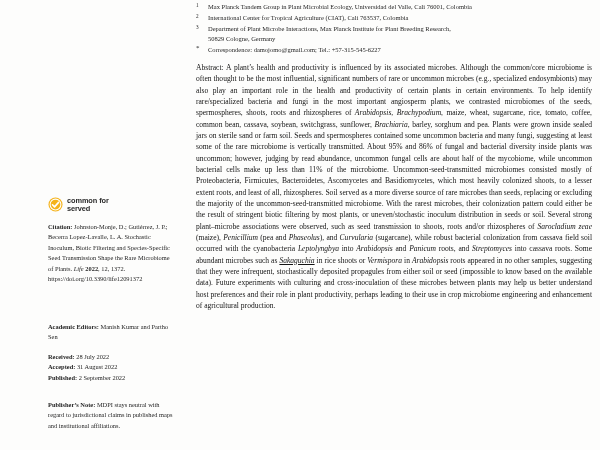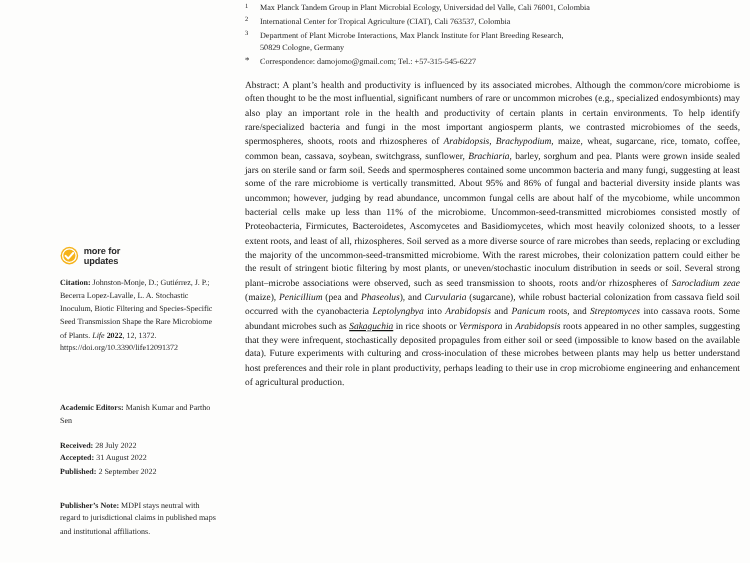--- a/index.html
+++ b/index.html
@@ -154,22 +154,22 @@
 
   <div class="sidebar">
 
     <div class="crossmark">
       <svg class="crossmark-icon" viewBox="0 0 32 32">
         <circle cx="16" cy="16" r="15" fill="#f5b31b"></circle>
         <circle cx="16" cy="16" r="11.5" fill="none" stroke="#ffffff" stroke-width="2.2"></circle>
         <path d="M9.5 16.5 L14 21 L22.5 11.5" fill="none" stroke="#ffffff" stroke-width="3.4" stroke-linecap="round" stroke-linejoin="round"></path>
       </svg>
       <div class="crossmark-text">
-        <span>more for</span><br>
-        <span>updates</span>
+        <span>common for</span><br>
+        <span>served</span>
       </div>
     </div>
 
     <div class="sidebar-block" id="citation-block">
       <span class="lbl">Citation:</span><span> Johnston-Monje, D.; Gutiérrez, J. P.; Becerra Lopez-Lavalle, L. A. Stochastic Inoculum, Biotic Filtering and Species-Specific Seed Transmission Shape the Rare Microbiome of Plants. </span><span class="it">Life</span><b> 2022</b><span>, 12, 1372. </span><a href="#">https://doi.org/10.3390/life12091372</a>
     </div>
 
     <div class="sidebar-block" id="editors-block">
       <span class="lbl">Academic Editors:</span><span> Manish Kumar and Partho Sen</span>
     </div>

